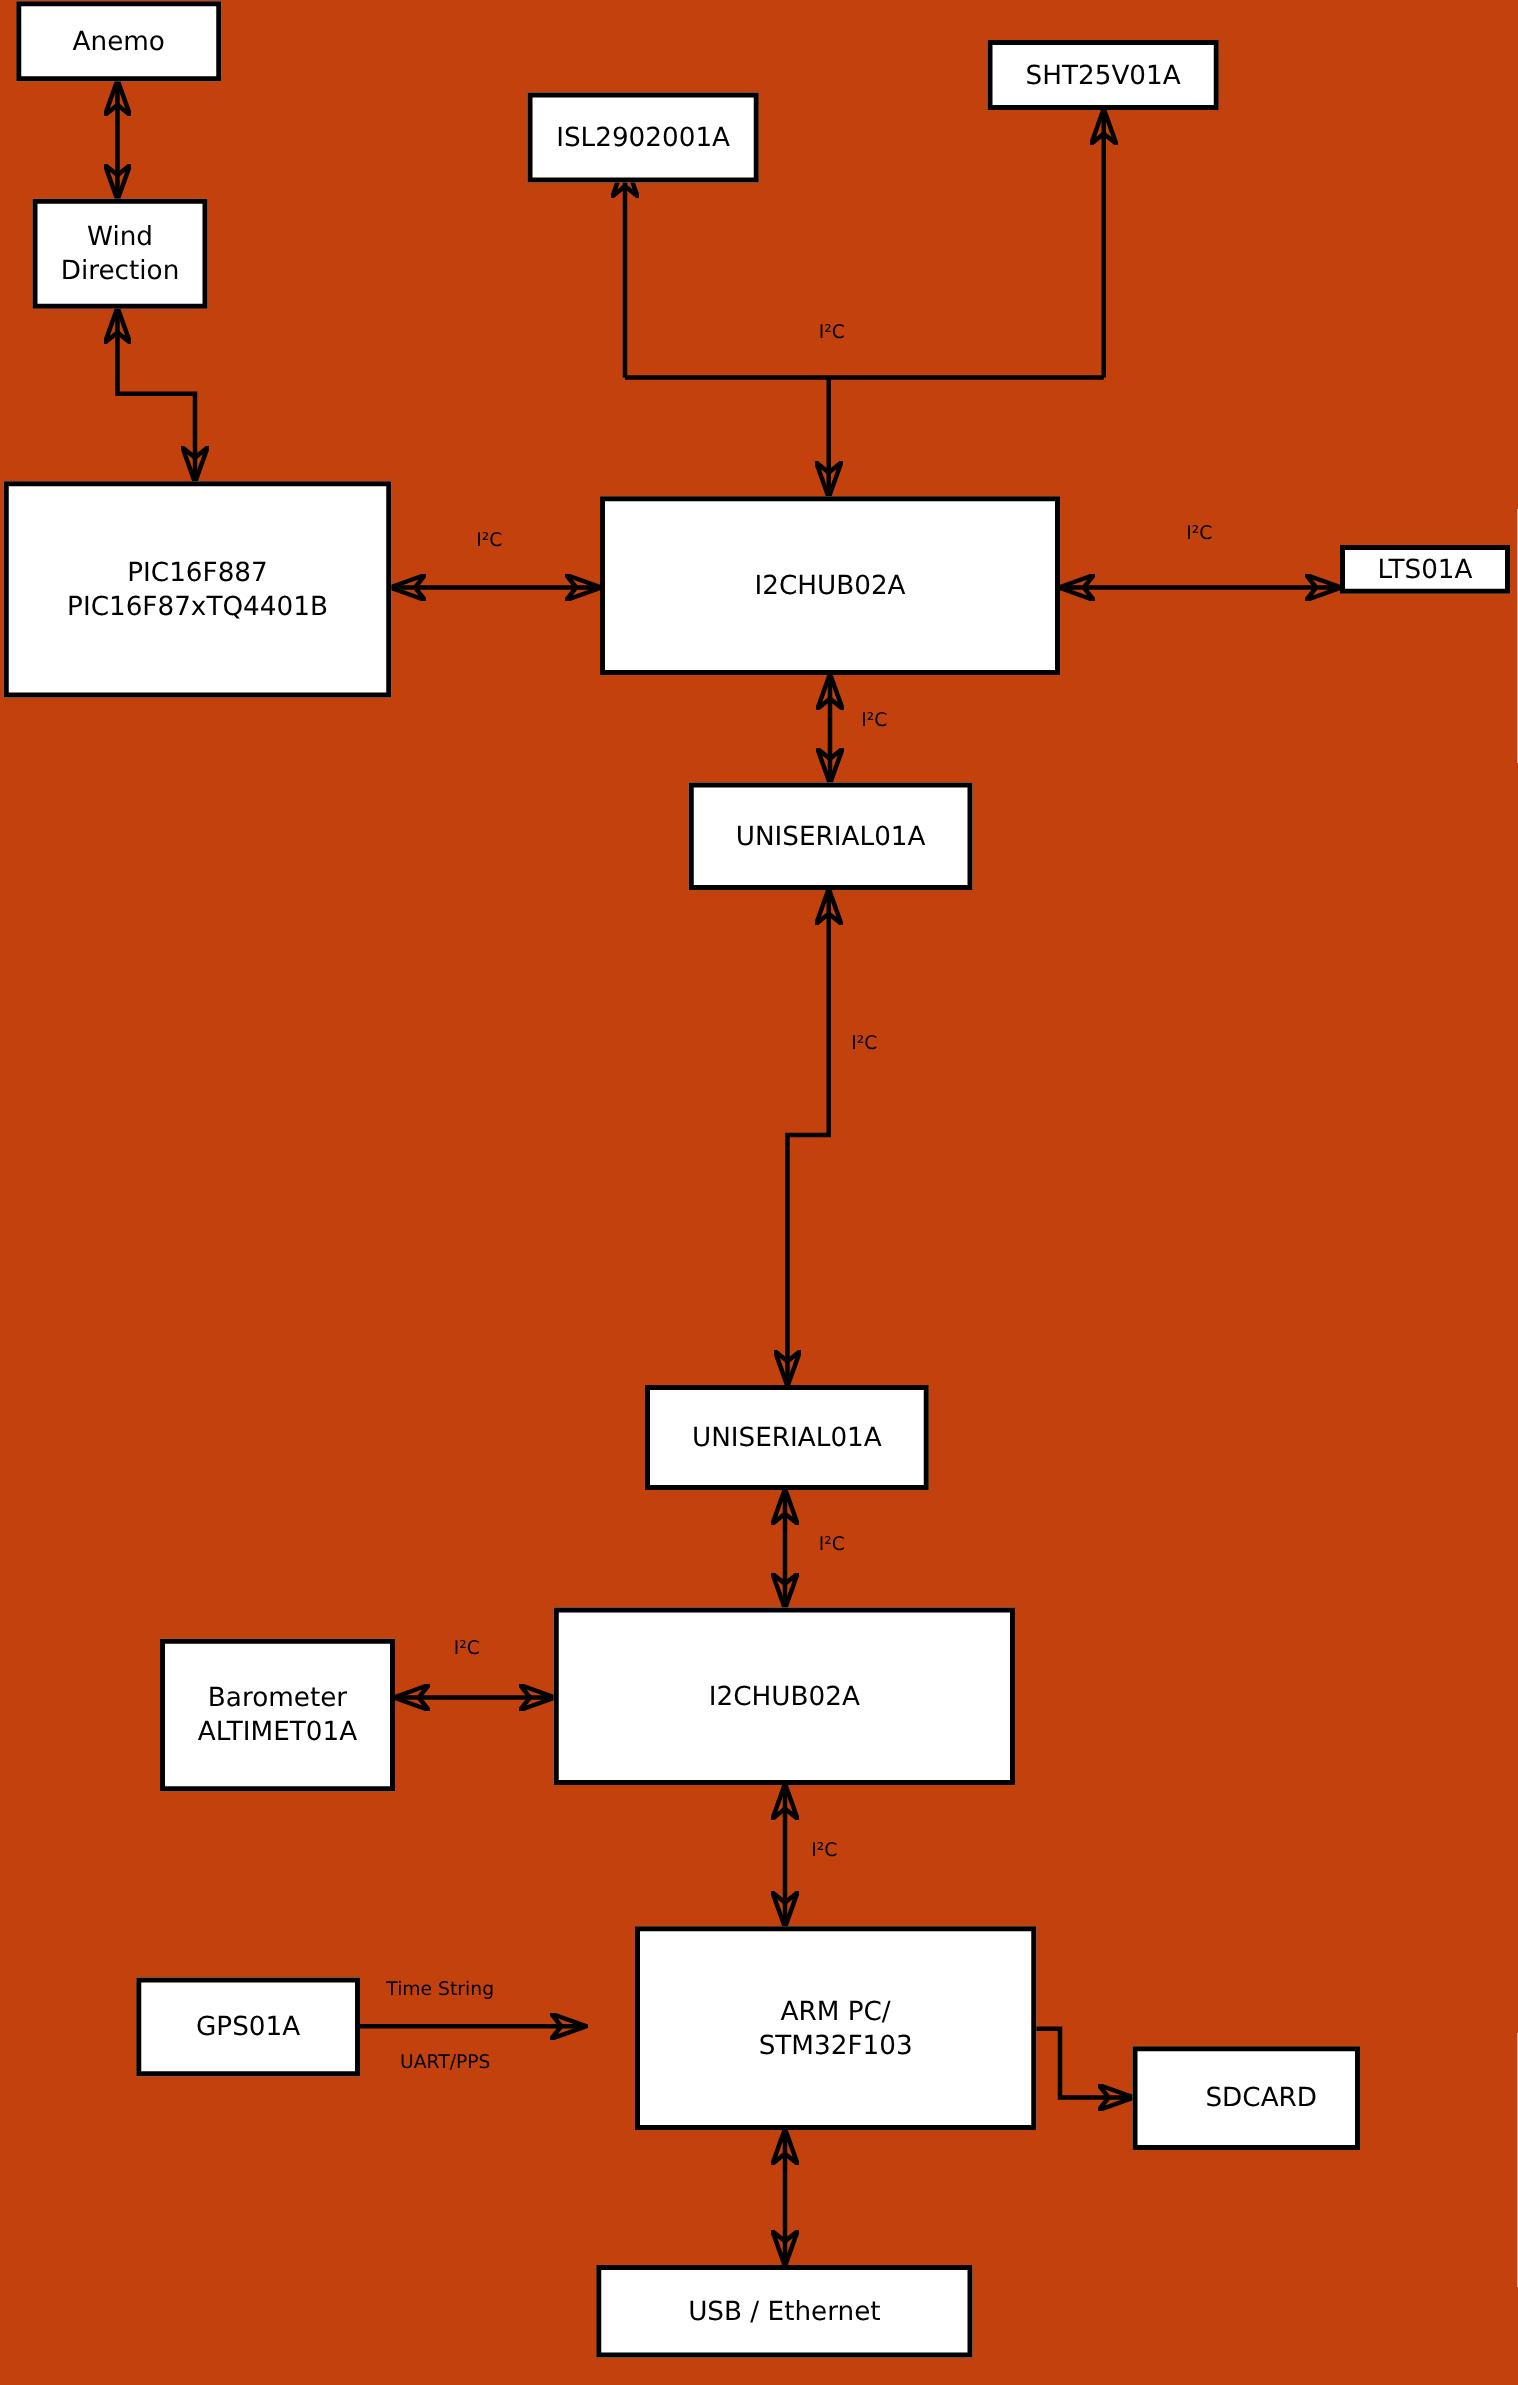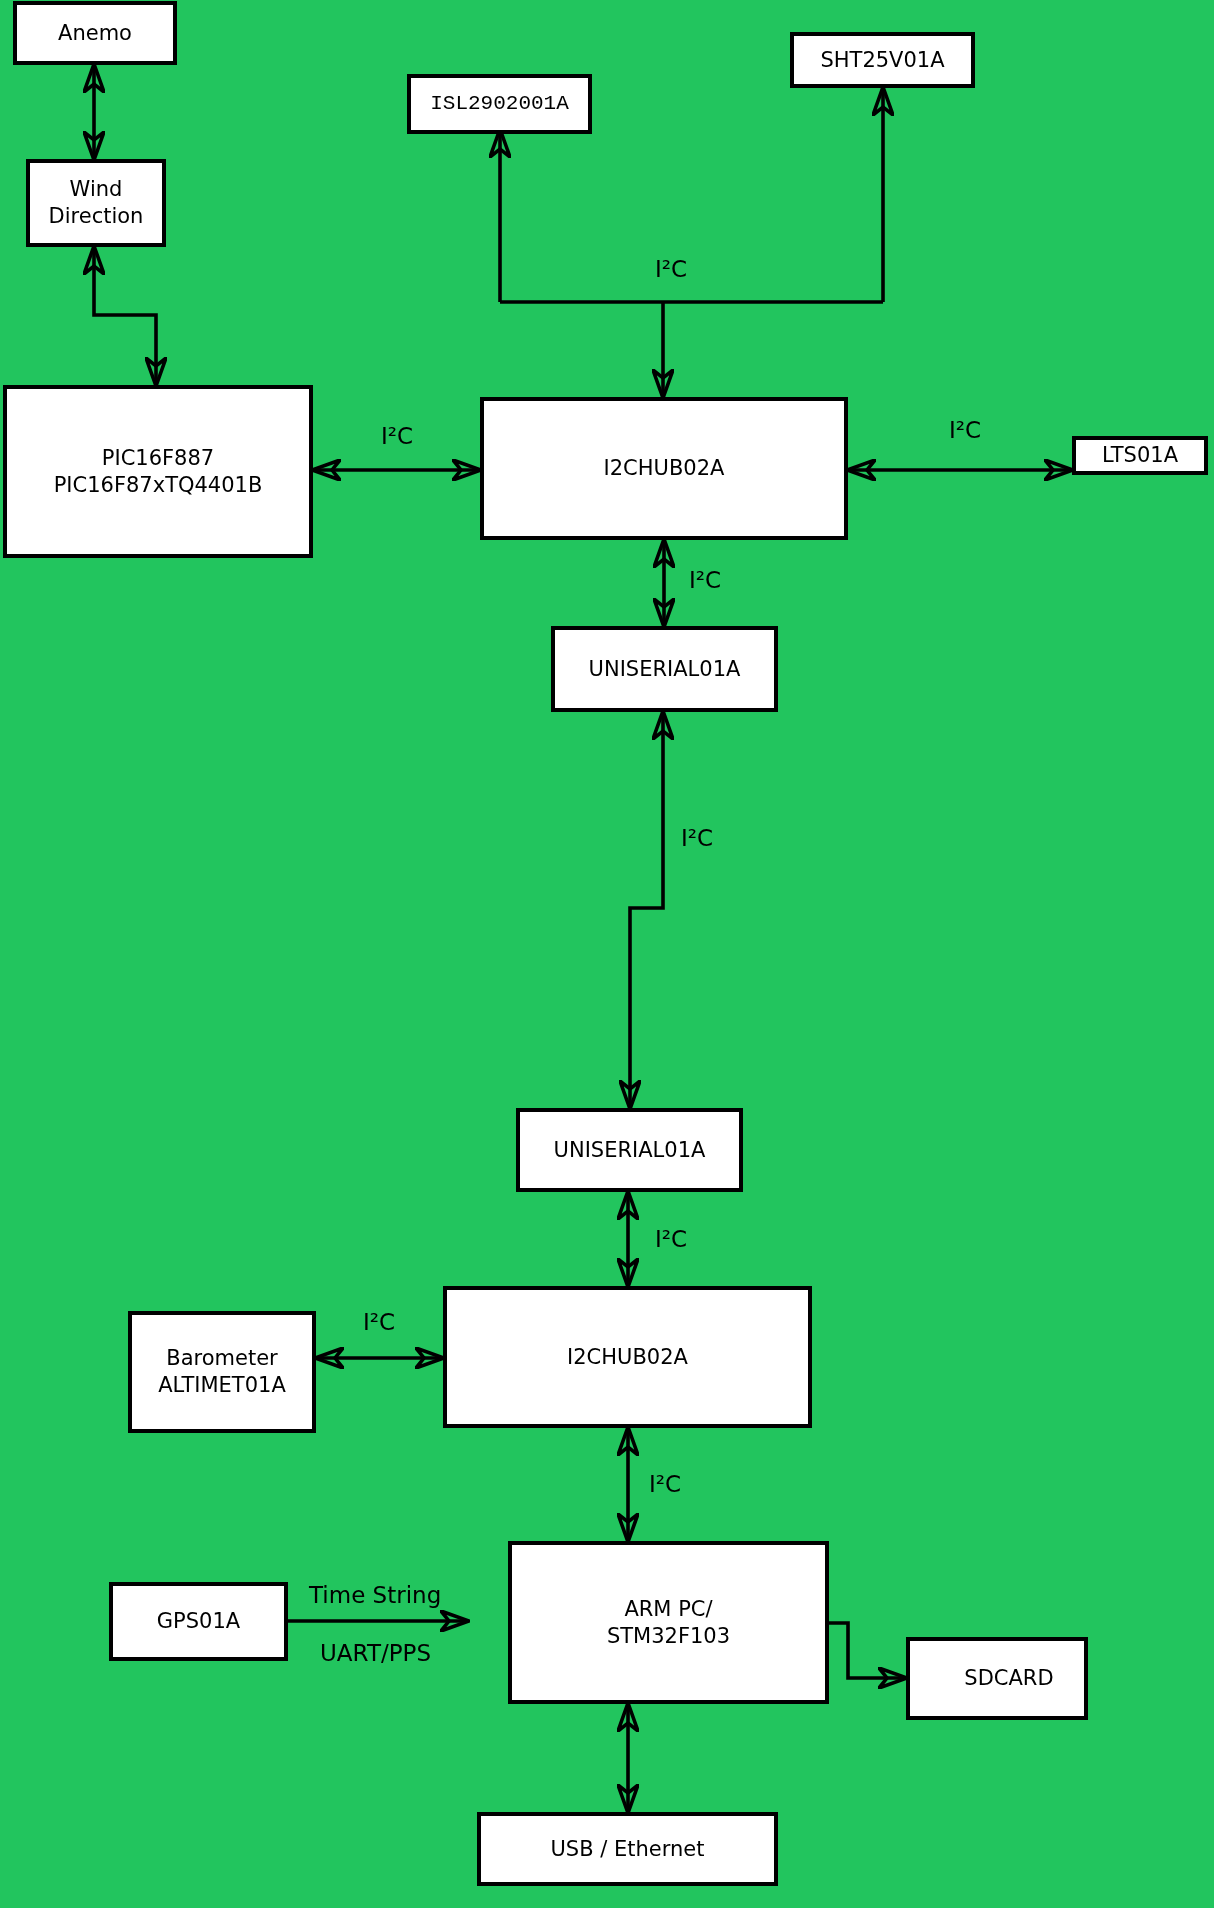--- a/index.html
+++ b/index.html
@@ -1,20 +1,20 @@
 <!DOCTYPE html>
 <html><head>
 <meta charset="utf-8">
 <style>
   html, body { margin: 0; padding: 0; background: #ffffff; }
   .stage {
     position: relative;
     width: 1214px;
     height: 1908px;
-    background: #22c55e;
+    background: #c2410c;
     font-family: "DejaVu Sans", sans-serif;
     color: #000000;
     overflow: hidden;
   }
   .edges {
     position: absolute;
     left: 0; top: 0;
     width: 1214px; height: 1908px;
   }
   .edges path {
@@ -30,21 +30,21 @@
     display: flex;
     align-items: center;
     justify-content: center;
     text-align: center;
     font-size: 21px;
     line-height: 1.28;
     white-space: pre-line;
   }
   .elabel {
     position: absolute;
-    font-size: 23px;
+    font-size: 15px;
     line-height: 1.1;
     white-space: nowrap;
   }
 </style>
 </head>
 <body>
 
 <div class="stage">
 
   <svg class="edges" viewBox="0 0 1214 1908" xmlns="http://www.w3.org/2000/svg">
@@ -69,21 +69,21 @@
     <path d="M288,1621 L468,1621" marker-end="url(#arw)"></path>
     <path d="M789,1623 L848,1623 L848,1678 L906,1678" marker-start="url(#arw)" marker-end="url(#arw)"></path>
     <path d="M628,1704 L628,1812" marker-start="url(#arw)" marker-end="url(#arw)"></path>
   </svg>
 
   <div class="node" style="left:13px; top:1px; width:164px; height:64px;">Anemo</div>
   <div class="node" style="left:26px; top:159px; width:140px; height:88px;">Wind
 Direction</div>
   <div class="node" style="left:3px; top:385px; width:310px; height:173px;">PIC16F887
 PIC16F87xTQ4401B</div>
-  <div class="node" style="left:407px; top:74px; width:185px; height:60px;font-family:Liberation Mono, monospace;">ISL2902001A</div>
+  <div class="node" style="left:422px; top:74px; width:185px; height:72px;">ISL2902001A</div>
   <div class="node" style="left:790px; top:32px; width:185px; height:56px;">SHT25V01A</div>
   <div class="node" style="left:480px; top:397px; width:368px; height:143px;">I2CHUB02A</div>
   <div class="node" style="left:1072px; top:436px; width:136px; height:39px;">LTS01A</div>
   <div class="node" style="left:551px; top:626px; width:227px; height:86px;">UNISERIAL01A</div>
   <div class="node" style="left:516px; top:1108px; width:227px; height:84px;">UNISERIAL01A</div>
   <div class="node" style="left:443px; top:1286px; width:369px; height:142px;">I2CHUB02A</div>
   <div class="node" style="left:128px; top:1311px; width:188px; height:122px;">Barometer
 ALTIMET01A</div>
   <div class="node" style="left:468px; top:1541px; width:321px; height:163px;margin-left:40px;">ARM PC/
 STM32F103</div>

